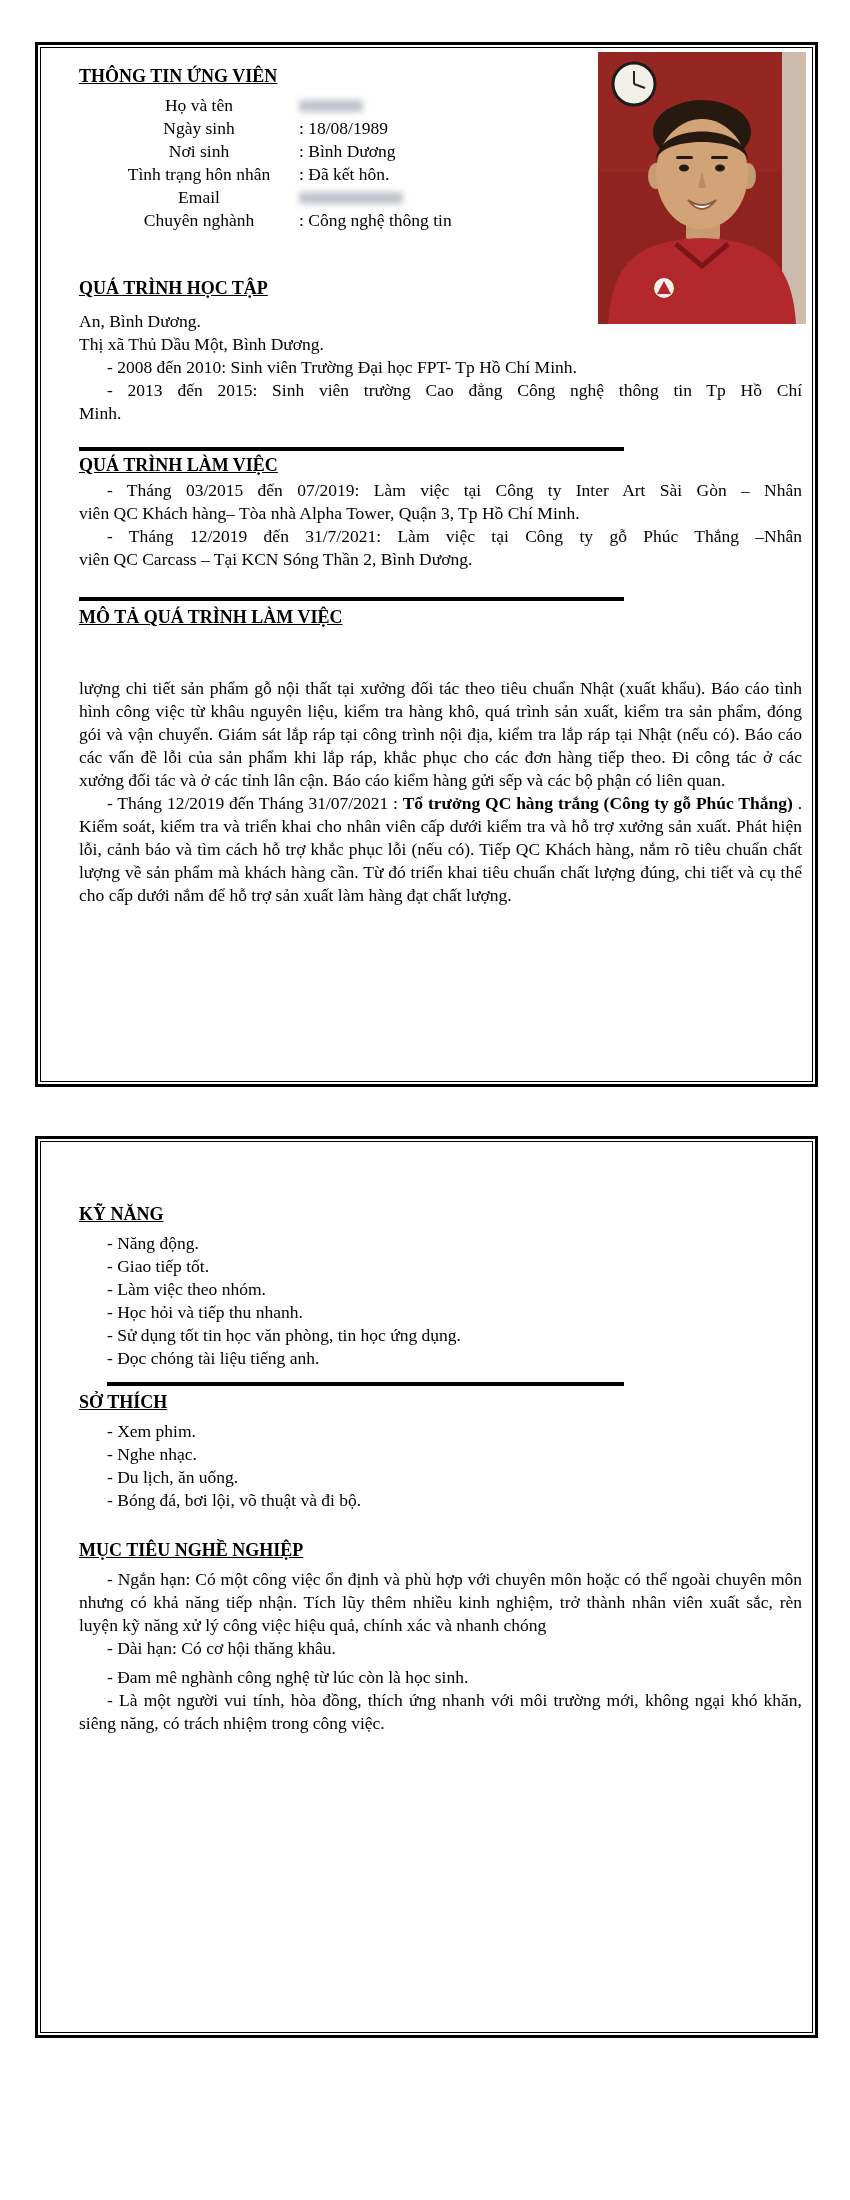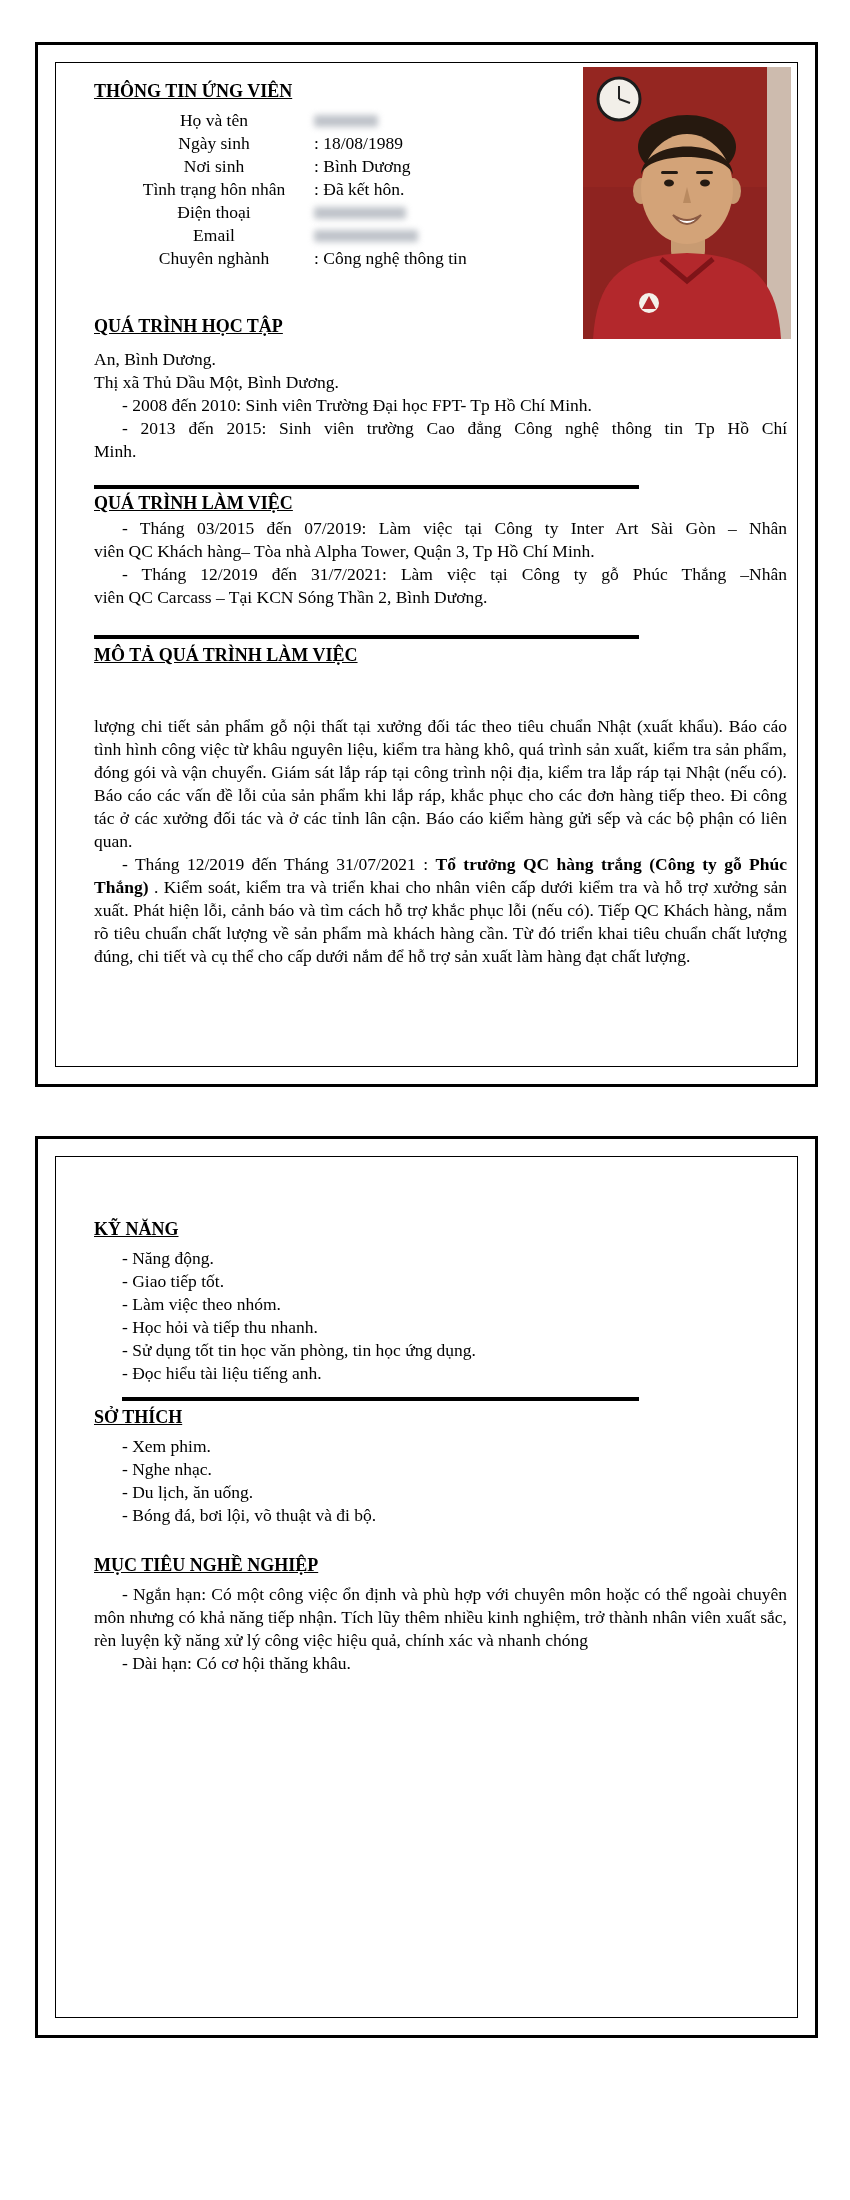--- a/index.html
+++ b/index.html
@@ -3,21 +3,21 @@
 <meta charset="utf-8">
 <style>
   html,body{margin:0;padding:0;}
   body{
     width:850px;height:2200px;background:#ffffff;position:relative;
     font-family:"Liberation Serif","DejaVu Serif",serif;
     color:#000;font-size:17.5px;
   }
   .page{
     position:absolute;left:35px;width:783px;box-sizing:border-box;
-    border:3px solid #000;padding:17px;background:#fff;
+    border:3px solid #000;padding:2px;background:#fff;
   }
   #page1{top:42px;height:1045px;}
   #page2{top:1136px;height:902px;font-family:Liberation Serif, serif;}
   .page-inner{
     border:1px solid #000;height:100%;box-sizing:border-box;position:relative;
     padding:16px 10px 16px 38px;overflow:hidden;background:#fff;
   }
   .photo{position:absolute;top:4px;right:6px;width:208px;height:272px;overflow:hidden;}
   .sec-title{font-weight:bold;text-decoration:underline;font-size:18px;line-height:24px;}
   .line{line-height:23px;white-space:nowrap;}
@@ -94,24 +94,20 @@
       </div>
       <div class="frow">
         <span class="flabel">Nơi sinh</span>
         <span class="fvalue">: Bình Dương</span>
       </div>
       <div class="frow">
         <span class="flabel">Tình trạng hôn nhân</span>
         <span class="fvalue">: Đã kết hôn.</span>
       </div>
       <div class="frow">
-        <span class="flabel">Điện thoại</span>
-        <span class="redact r-phone"></span>
-      </div>
-      <div class="frow">
         <span class="flabel">Email</span>
         <span class="redact r-email"></span>
       </div>
       <div class="frow">
         <span class="flabel">Chuyên nghành</span>
         <span class="fvalue">: Công nghệ thông tin</span>
       </div>
     </div>
 
     <div class="sec-title mt-edu-title">QUÁ TRÌNH HỌC TẬP</div>
@@ -144,31 +140,35 @@
 <div class="page" id="page2">
   <div class="page-inner">
 
     <div class="sec-title mt-skills-title">KỸ NĂNG</div>
     <div class="mt-items">
       <div class="line ind">- Năng động.</div>
       <div class="line ind">- Giao tiếp tốt.</div>
       <div class="line ind">- Làm việc theo nhóm.</div>
       <div class="line ind">- Học hỏi và tiếp thu nhanh.</div>
       <div class="line ind">- Sử dụng tốt tin học văn phòng, tin học ứng dụng.</div>
-      <div class="line ind">- Đọc hiểu tài liệu tiếng anh.</div>
+      <div class="line ind">- Đọc chóng tài liệu tiếng anh.</div>
     </div>
 
     <div class="rule"></div>
     <div class="sec-title mt-hob-title">SỞ THÍCH</div>
     <div class="mt-items">
       <div class="line ind">- Xem phim.</div>
       <div class="line ind">- Nghe nhạc.</div>
       <div class="line ind">- Du lịch, ăn uống.</div>
       <div class="line ind">- Bóng đá, bơi lội, võ thuật và đi bộ.</div>
     </div>
 
     <div class="sec-title mt-goals-title">MỤC TIÊU NGHỀ NGHIỆP</div>
     <p class="just indent-first mt-items">- Ngắn hạn: Có một công việc ổn định và phù hợp với chuyên môn hoặc có thể ngoài chuyên môn nhưng có khả năng tiếp nhận. Tích lũy thêm nhiều kinh nghiệm, trở thành nhân viên xuất sắc, rèn luyện kỹ năng xử lý công việc hiệu quả, chính xác và nhanh chóng</p>
     <div class="line ind">- Dài hạn: Có cơ hội thăng khâu.</div>
 
+    <div class="mt-items">
+      <div class="line ind">- Đam mê nghành công nghệ từ lúc còn là học sinh.</div>
+      <p class="just indent-first">- Là một người vui tính, hòa đồng, thích ứng nhanh với môi trường mới, không ngại khó khăn, siêng năng, có trách nhiệm trong công việc.</p>
+    </div>
 
   </div>
 </div>
 
 </body></html>

